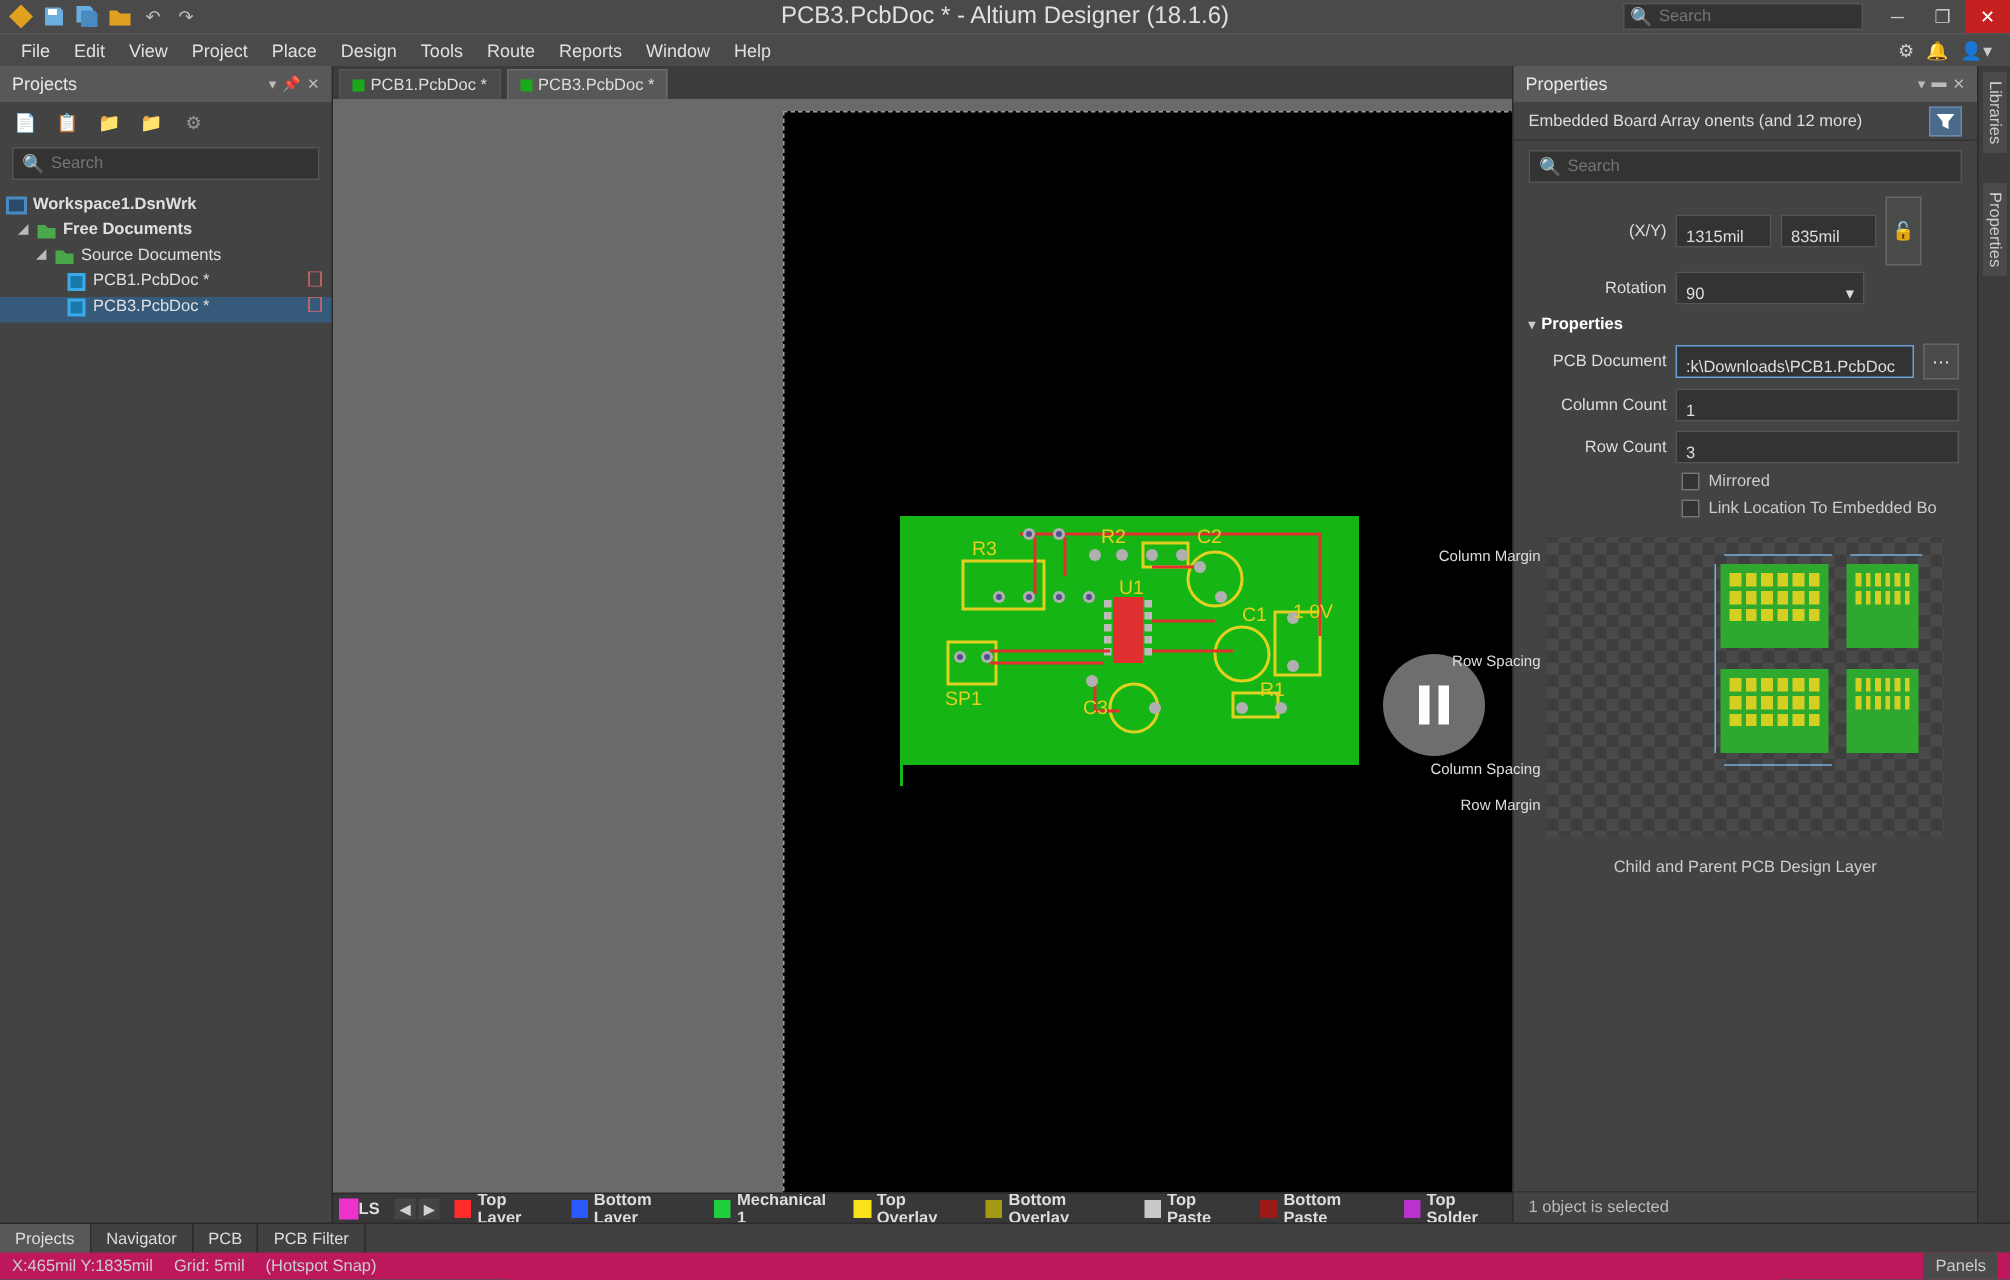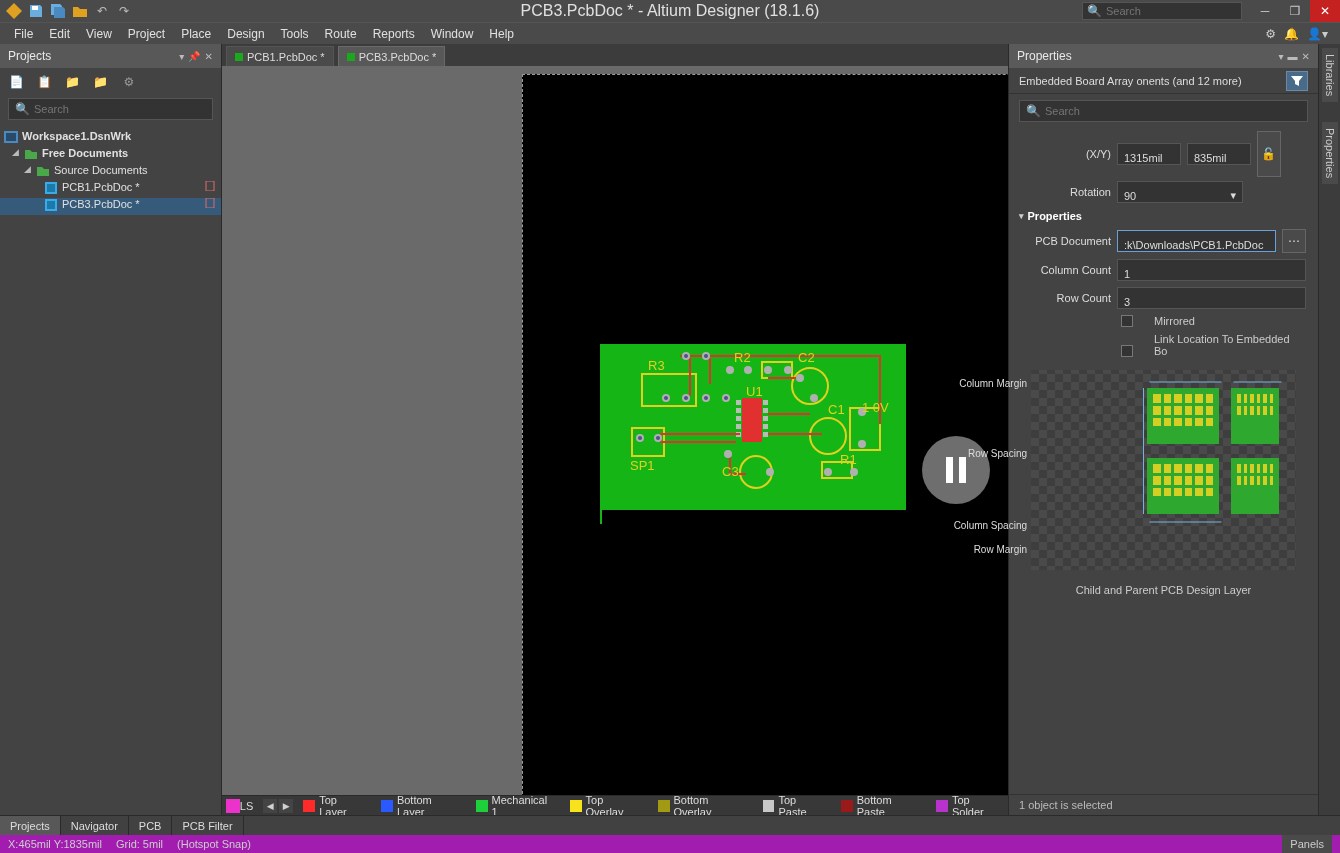--- a/index.html
+++ b/index.html
@@ -60,30 +60,30 @@
 .diagram { margin: 6px 12px; height: 200px; background: repeating-conic-gradient(#4a4a4a 0% 25%, #3e3e3e 0% 50%) 0/16px 16px; position: relative; }
 .diagram .chip { position: absolute; width: 72px; height: 56px; background: #2ea82e; }
 .diagram .chip .inner { width: 100%; height: 100%; display: grid; grid-template-columns: repeat(6,1fr); grid-template-rows: repeat(4,1fr); gap: 3px; padding: 6px; }
 .diagram .chip .inner div { background: #d6cf23; }
 .diag-label { position: absolute; font-size: 10px; color: #ddd; right: 100%; padding-right: 4px; white-space: nowrap; }
 .rightbar { width: 22px; background: #3c3c3c; border-left: 1px solid #2a2a2a; display: flex; flex-direction: column; align-items: center; padding-top: 4px; gap: 20px; }
 .rightbar .vtab { writing-mode: vertical-rl; font-size: 11px; color: #ccc; padding: 6px 2px; background: #4a4a4a; }
 .bottombar { height: 20px; background: #414141; display: flex; align-items: center; font-size: 11px; border-top: 1px solid #2a2a2a; }
 .bottombar .btab { padding: 0 10px; line-height: 20px; color: #ddd; border-right: 1px solid #2a2a2a; }
 .bottombar .btab.active { background: #585858; }
-.layerbar { height: 20px; display: flex; align-items: center; font-size: 11px; background: #383838; border-top: 1px solid #2a2a2a; overflow: hidden; }
+.layerbar { height: 20px; display: flex; align-items: center; font-size: 11px; background: #383838; border-top: 1px solid #2a2a2a; overflow: hidden; font-weight: bold; }
 .layerbar .lswatch { width: 12px; height: 12px; margin: 0 4px 0 10px; display: inline-block; }
 .layerbar .lname { color: #ddd; margin-right: 4px; }
 .layerbar .lsbox { width: 14px; height: 14px; background: #eb33cc; margin-left: 4px; }
 .layerbar .nav { display: flex; align-items: center; gap: 2px; margin-left: 6px; }
 .layerbar .nav span { width: 14px; height: 14px; background: #444; display: flex; align-items: center; justify-content: center; font-size: 9px; }
-.statusbar { height: 18px; background: #a21caf; display: flex; align-items: center; padding: 0 8px; font-size: 11px; color: #ccc; gap: 14px; }
+.statusbar { height: 18px; background: #be185d; display: flex; align-items: center; padding: 0 8px; font-size: 11px; color: #ccc; gap: 14px; }
 .statusbar .right { margin-left: auto; background: #4a4a4a; padding: 0 8px; line-height: 18px; }
 .icon-svg { width: 14px; height: 14px; }
-.propcheck { display: flex; align-items: flex-end; gap: 21px; padding: 3px 12px 3px 112px; font-size: 11px; color: #ccc; }
+.propcheck { display: flex; align-items: flex-end; gap: 6px; padding: 3px 12px 3px 112px; font-size: 11px; color: #ccc; }
 .propcheck .cb { width: 12px; height: 12px; border: 1px solid #777; background: #333; }
 .props-sub { height: 26px; display: flex; align-items: center; padding: 0 10px; font-size: 11px; color: #ddd; border-bottom: 1px solid #333; }
 .props-sub .filterbtn { margin-left: auto; width: 22px; height: 20px; background: #4a6a8a; border: 1px solid #6a8aaa; display: flex; align-items: center; justify-content: center; color: #fff; }
 .props-foot { margin-top: auto; padding: 4px 10px; font-size: 11px; color: #bbb; border-top: 1px solid #333; }
 .child-parent { text-align: center; font-size: 11px; color: #ccc; padding: 8px; }
 </style>
 </head>
 <body>
 
 <div class="titlebar">

